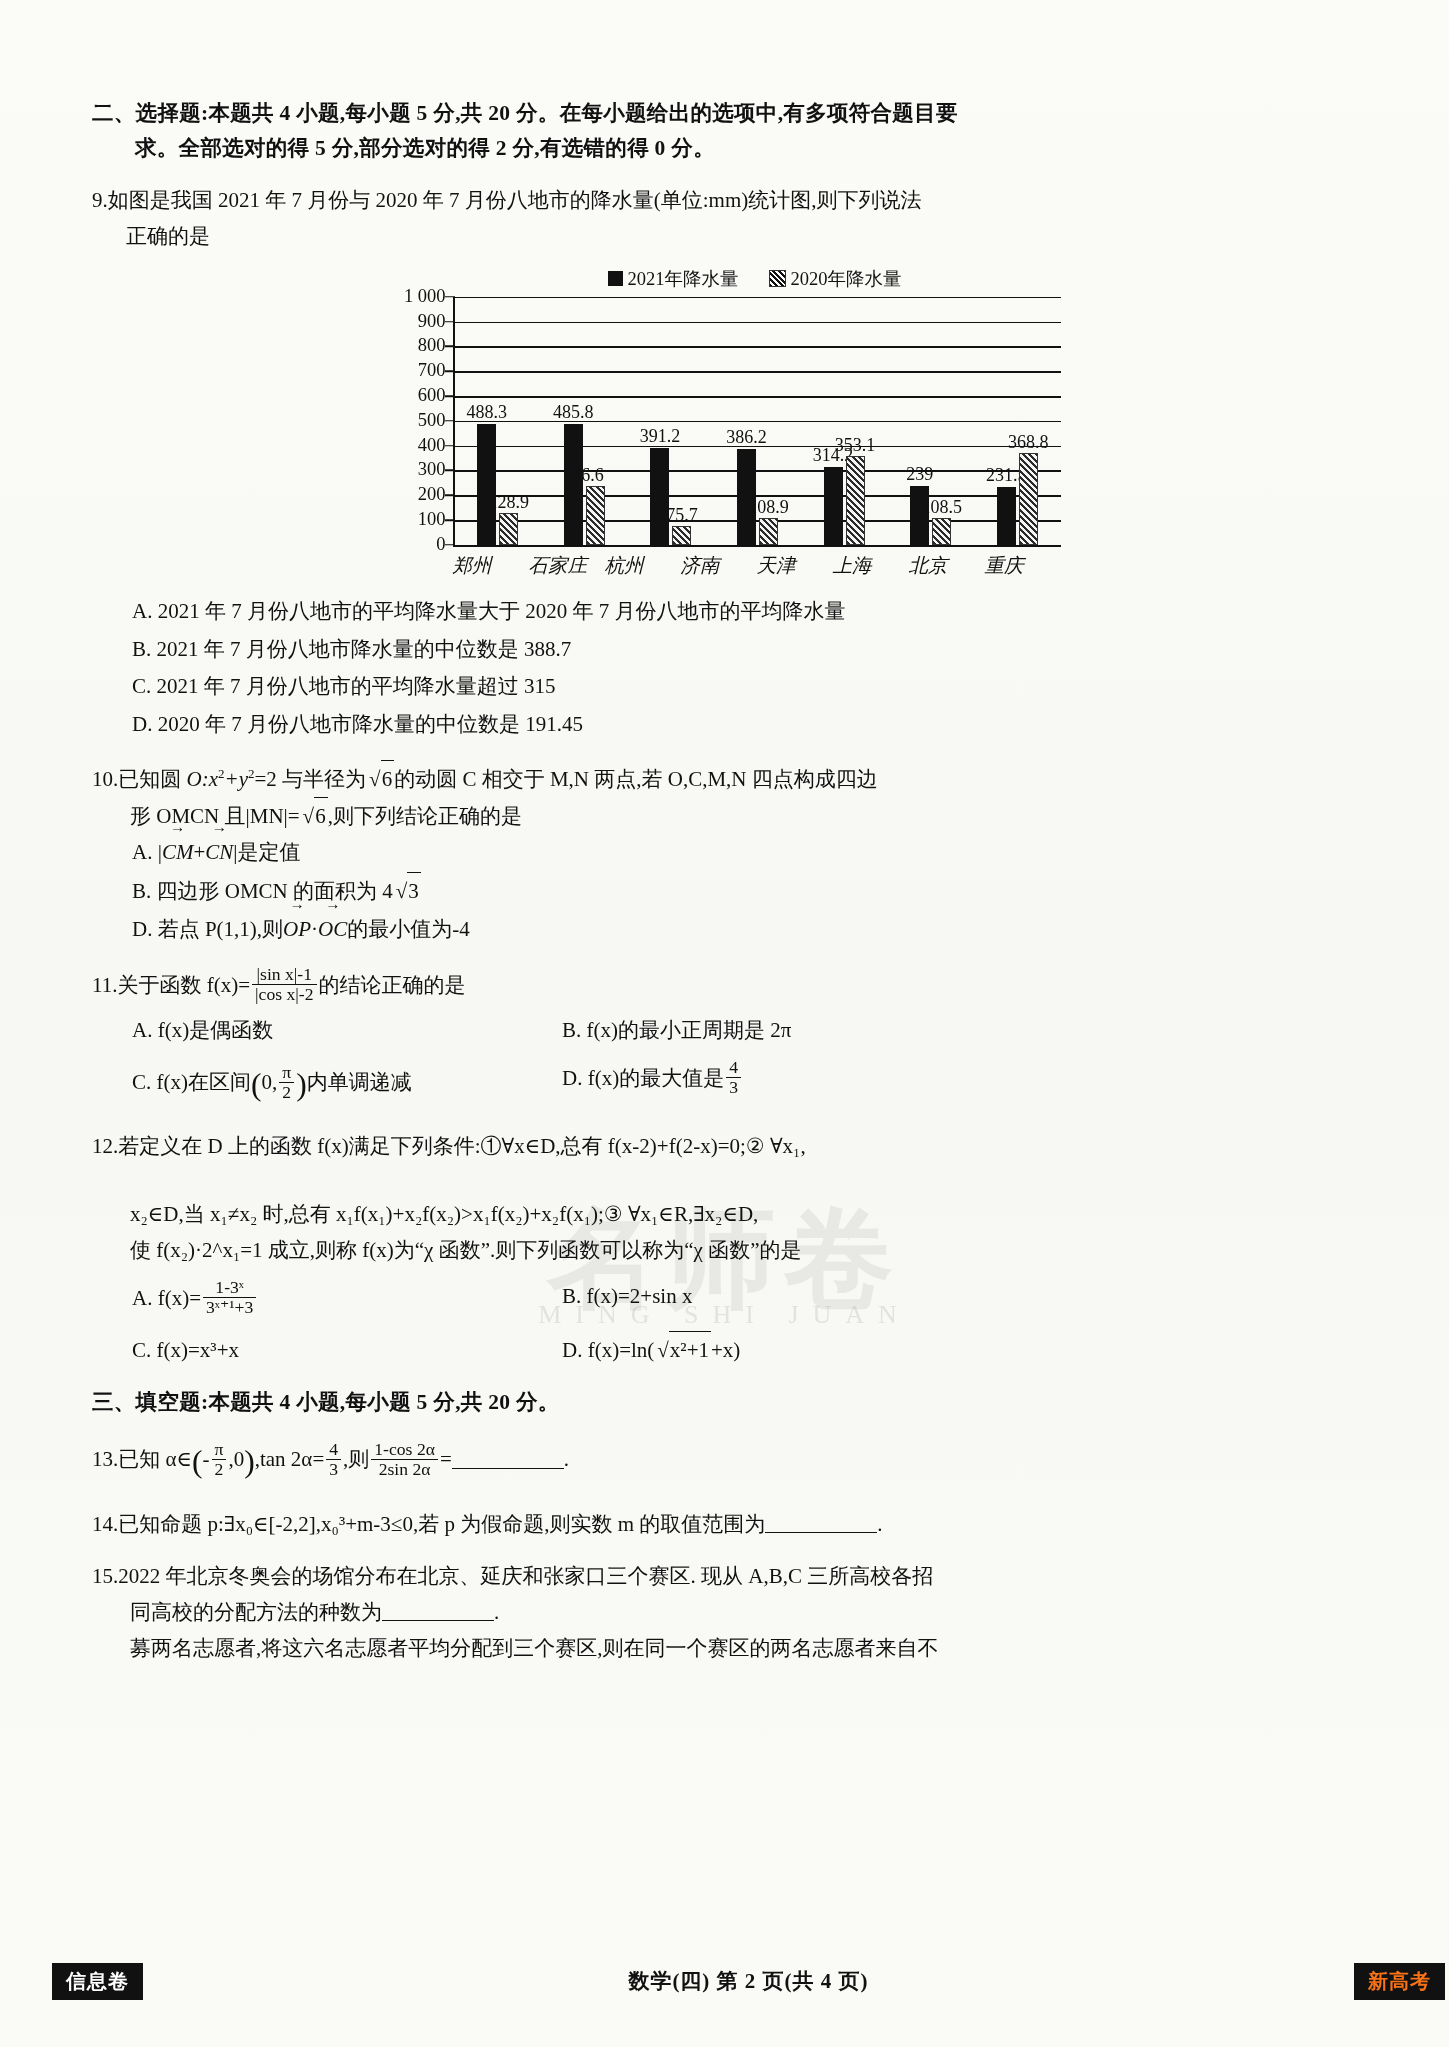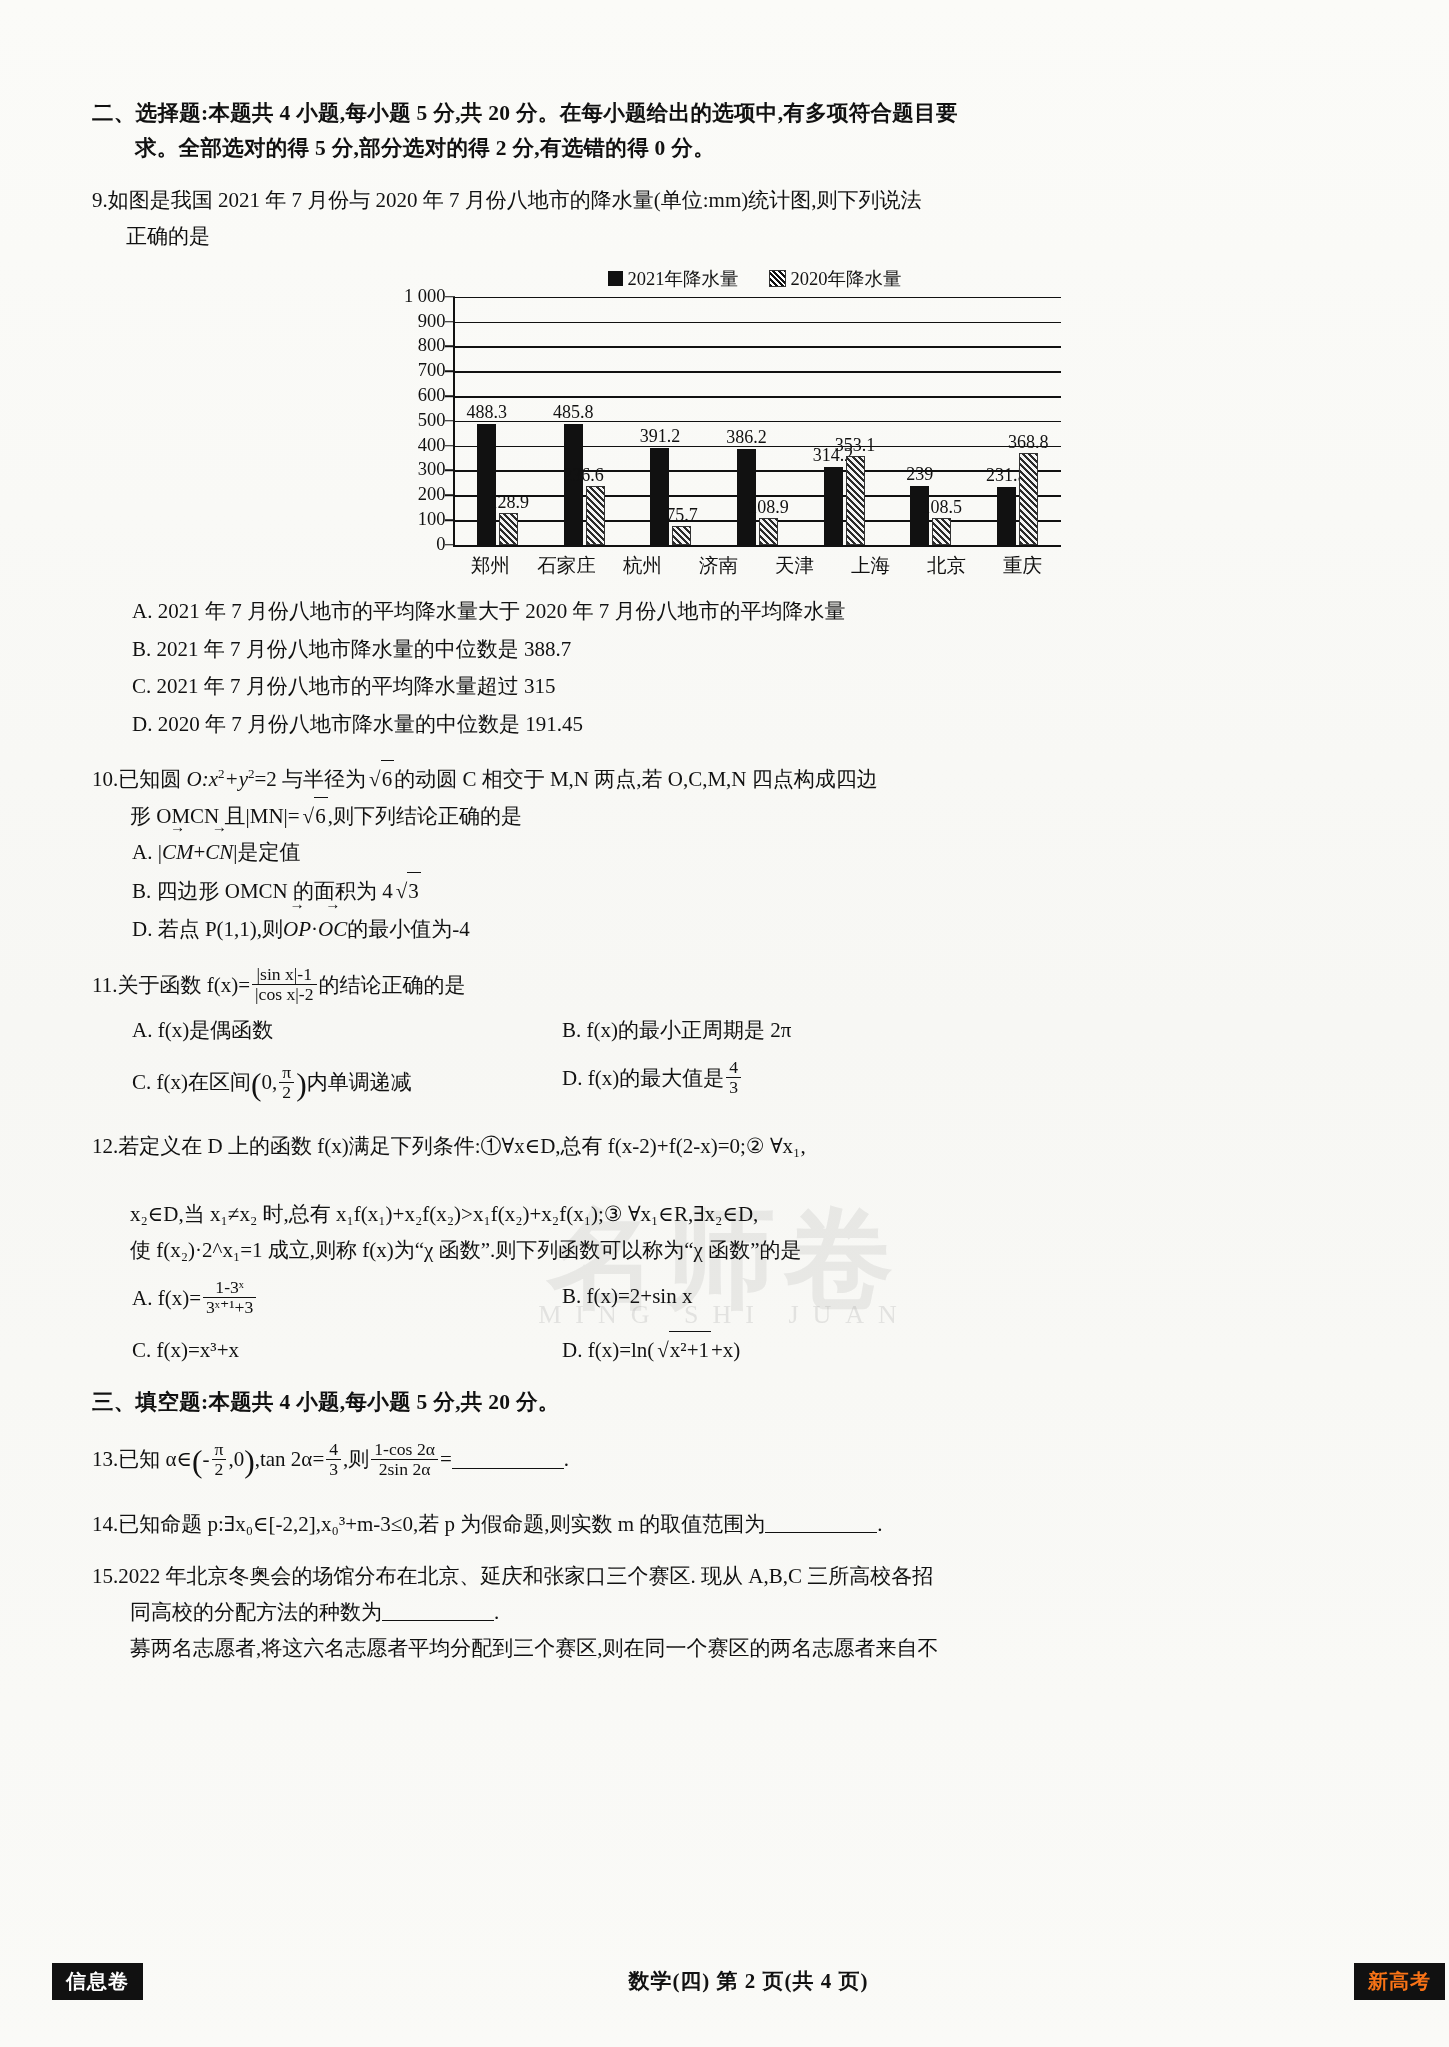--- a/index.html
+++ b/index.html
@@ -63,21 +63,21 @@
   .ytick{position:absolute;right:100%;transform:translateY(-54%);margin-right:9px;font-size:18.5px;white-space:nowrap;}
   .tickmark{position:absolute;right:100%;width:10px;height:1.5px;background:#111;transform:translateY(-50%);}
   .groups{position:absolute;left:0;right:0;bottom:0;top:0;display:flex;}
   .grp{flex:1;position:relative;display:flex;align-items:flex-end;justify-content:center;gap:3px;}
   .bar{width:19px;position:relative;}
   .bar.a{background:#111;}
   .bar.b{background:repeating-linear-gradient(45deg,#2a2a2a 0 2.2px,#f4f4f4 2.2px 4.6px);border:1px solid #333;box-sizing:border-box;}
   .vlab{position:absolute;bottom:100%;left:50%;transform:translateX(-50%);font-size:18px;white-space:nowrap;margin-bottom:1px;background:transparent;}
   .vlab.l{left:auto;right:0;transform:none;}
   .xlabs{display:flex;margin-left:64px;margin-top:5px;}
-  .xlab{flex:1;text-align:center;font-size:19.5px;}
+  .xlab{flex:1;font-size:19.5px;font-style:italic;}
 
   
   .footer{position:absolute;left:0;bottom:44px;width:1449px;height:40px;margin-left:24px;}
   .fl{position:absolute;left:28px;top:0;background:#111;color:#fff;font-weight:bold;font-size:20px;padding:5px 14px;letter-spacing:1px;}
   .fc{position:absolute;left:0;right:0;top:4px;text-align:center;font-size:21px;font-weight:bold;letter-spacing:1px;}
   .fr{position:absolute;right:28px;top:0;background:#111;color:#f97316;font-weight:bold;font-size:20px;padding:5px 14px;letter-spacing:1px;}
 </style>
 </head>
 <body>
 

